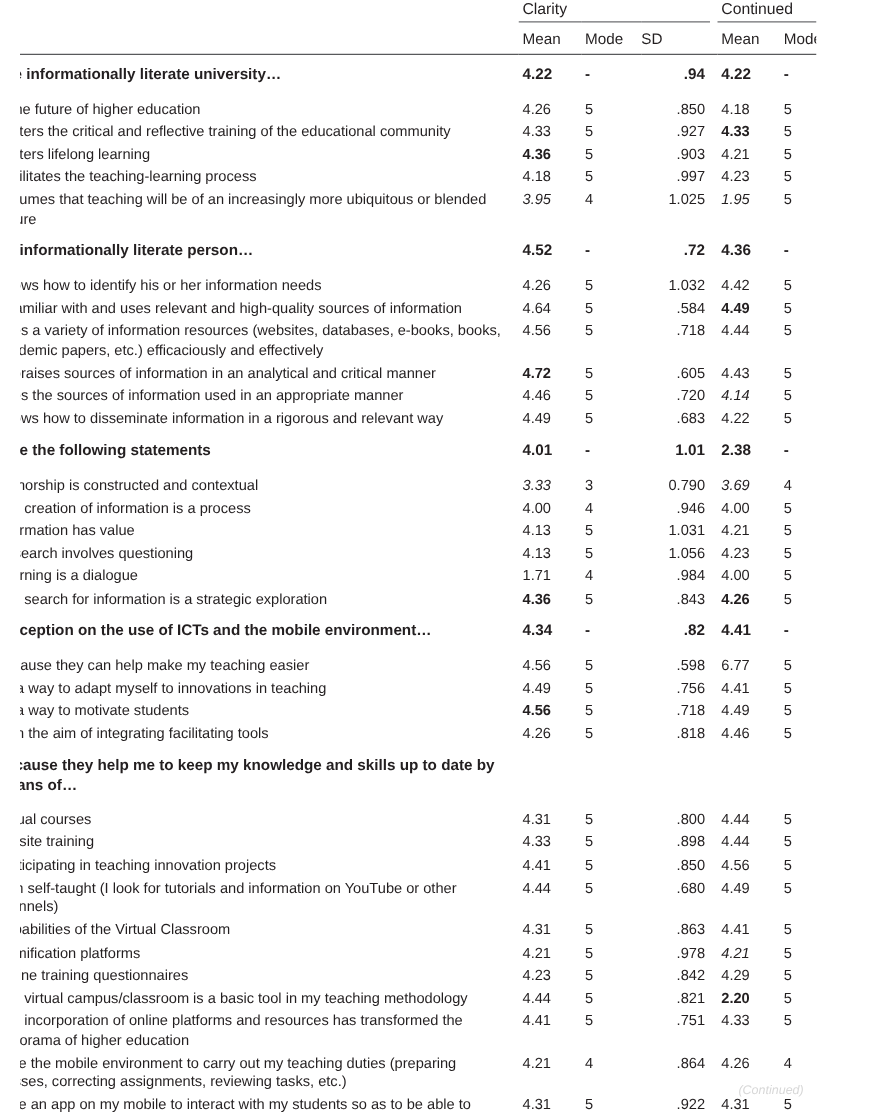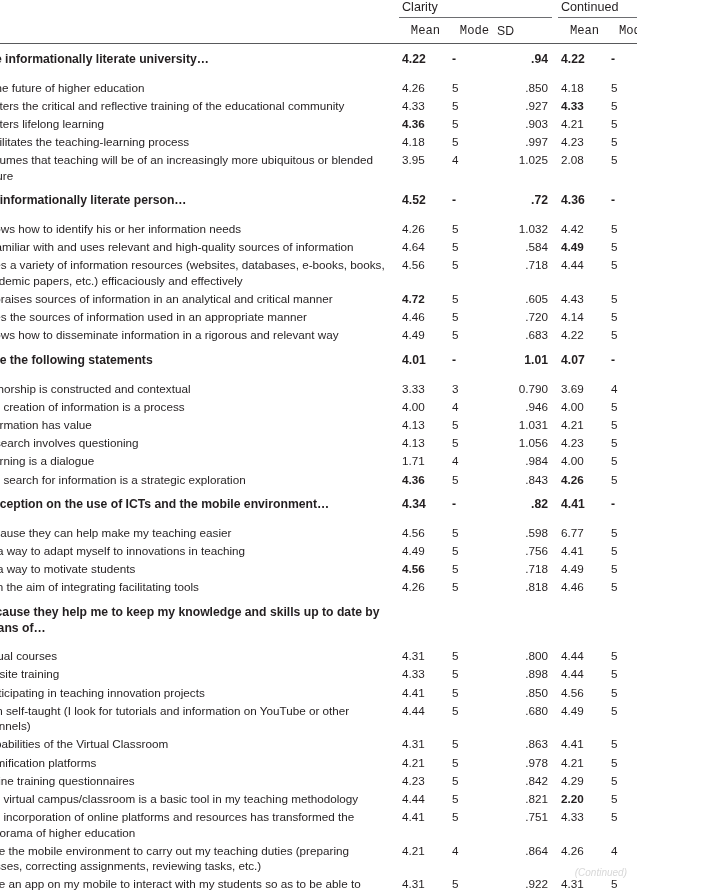--- a/index.html
+++ b/index.html
@@ -9,20 +9,21 @@
     font-family:"Liberation Sans","DejaVu Sans",sans-serif;
     color:#231f20;
     overflow:hidden;
   }
   #sheet{
     position:relative;
     width:637px;height:890px;
     box-sizing:border-box;
     
     overflow:hidden;
+    margin-left:16px;
   }
   table.tbl{
     border-collapse:collapse;
     width:723px;
     margin-left:-20px;
     table-layout:fixed;
     font-size:11.6px;
   }
   col.c-label{width:419px;}
   col.c-num{width:50px;}
@@ -43,21 +44,21 @@
   tr.grp-row th .gl{padding-left:3px;display:inline-block;}
 
   tr.sub-row th{
     font-weight:normal;
     font-size:12.2px;
     padding:6px 0 5px 0;
     vertical-align:bottom;
     border-bottom:1.6px solid #58595b;
   }
   tr.sub-row th.lbl{border-bottom:1.6px solid #58595b;}
-  th.m,th.mo{text-align:center;padding-left:3px !important;font-family:Liberation Mono, monospace;}
+  th.m,th.mo{text-align:left;padding-left:3px !important;}
   th.s{text-align:left;padding-right:4px !important;}
 
   
   td{
     padding:0;
     vertical-align:top;
     font-size:11.7px;
     line-height:15.4px;
   }
   td.label{
@@ -72,21 +73,21 @@
     font-weight:bold;
     font-size:12.2px;
     padding-top:9px;
     padding-bottom:8px;
     line-height:15.5px;
   }
   tr.section.sec-top td{padding-top:8px;}
   tr.first-after td{padding-top:4px;}
 
   .b{font-weight:bold;}
-  .i{}
+  .i{font-style:italic;}
 
   tr.ruled-top td{border-top:1.6px solid #58595b;}
 
   .contd{
     position:absolute;
     right:10px;bottom:12px;
     font-size:10px;
     font-style:italic;
     color:#d8d8d8;
   }
@@ -176,21 +177,21 @@
           <td class="num">4.23</td>
           <td class="num">5</td>
           <td class="sd">.810</td>
         </tr>
         <tr class="">
           <td class="label">Assumes that teaching will be of an increasingly more ubiquitous or blended nature</td>
           <td class="num i">3.95</td>
           <td class="num">4</td>
           <td class="sd">1.025</td>
           <td class="gap"></td>
-          <td class="num i">2.08</td>
+          <td class="num i">1.95</td>
           <td class="num">5</td>
           <td class="sd">.988</td>
         </tr>
         <tr class="section">
           <td class="label">An informationally literate person…</td>
           <td class="num b">4.52</td>
           <td class="num">-</td>
           <td class="sd b">.72</td>
           <td class="gap"></td>
           <td class="num b">4.36</td>
@@ -256,21 +257,21 @@
           <td class="num">4.22</td>
           <td class="num">5</td>
           <td class="sd">.976</td>
         </tr>
         <tr class="section">
           <td class="label">Rate the following statements</td>
           <td class="num b">4.01</td>
           <td class="num">-</td>
           <td class="sd b">1.01</td>
           <td class="gap"></td>
-          <td class="num b">4.07</td>
+          <td class="num b">2.38</td>
           <td class="num">-</td>
           <td class="sd b">1.05</td>
         </tr>
         <tr class="first-after">
           <td class="label">Authorship is constructed and contextual</td>
           <td class="num i">3.33</td>
           <td class="num">3</td>
           <td class="sd">0.790</td>
           <td class="gap"></td>
           <td class="num i">3.69</td>

